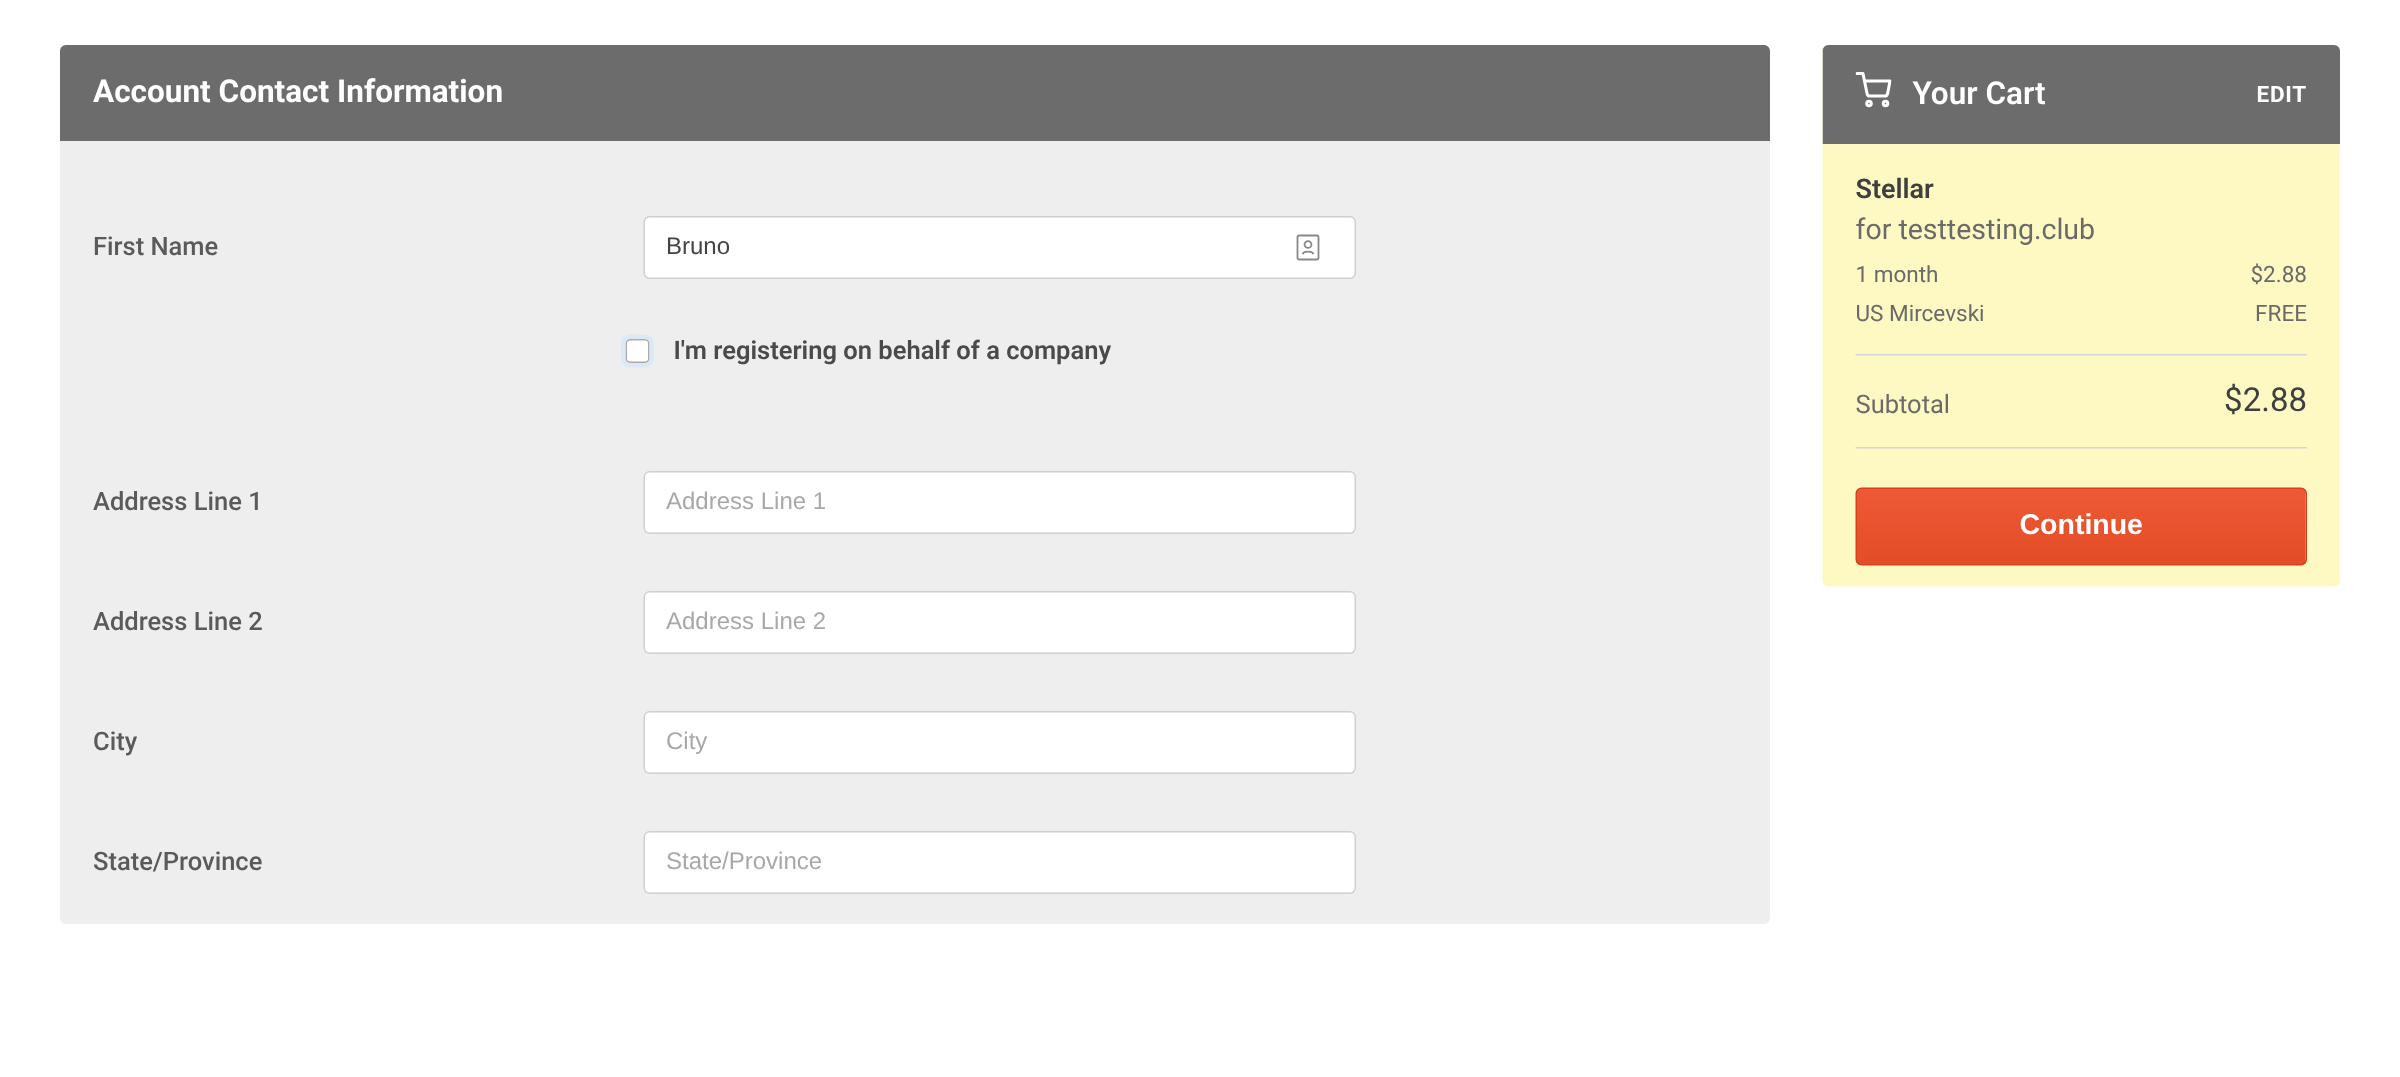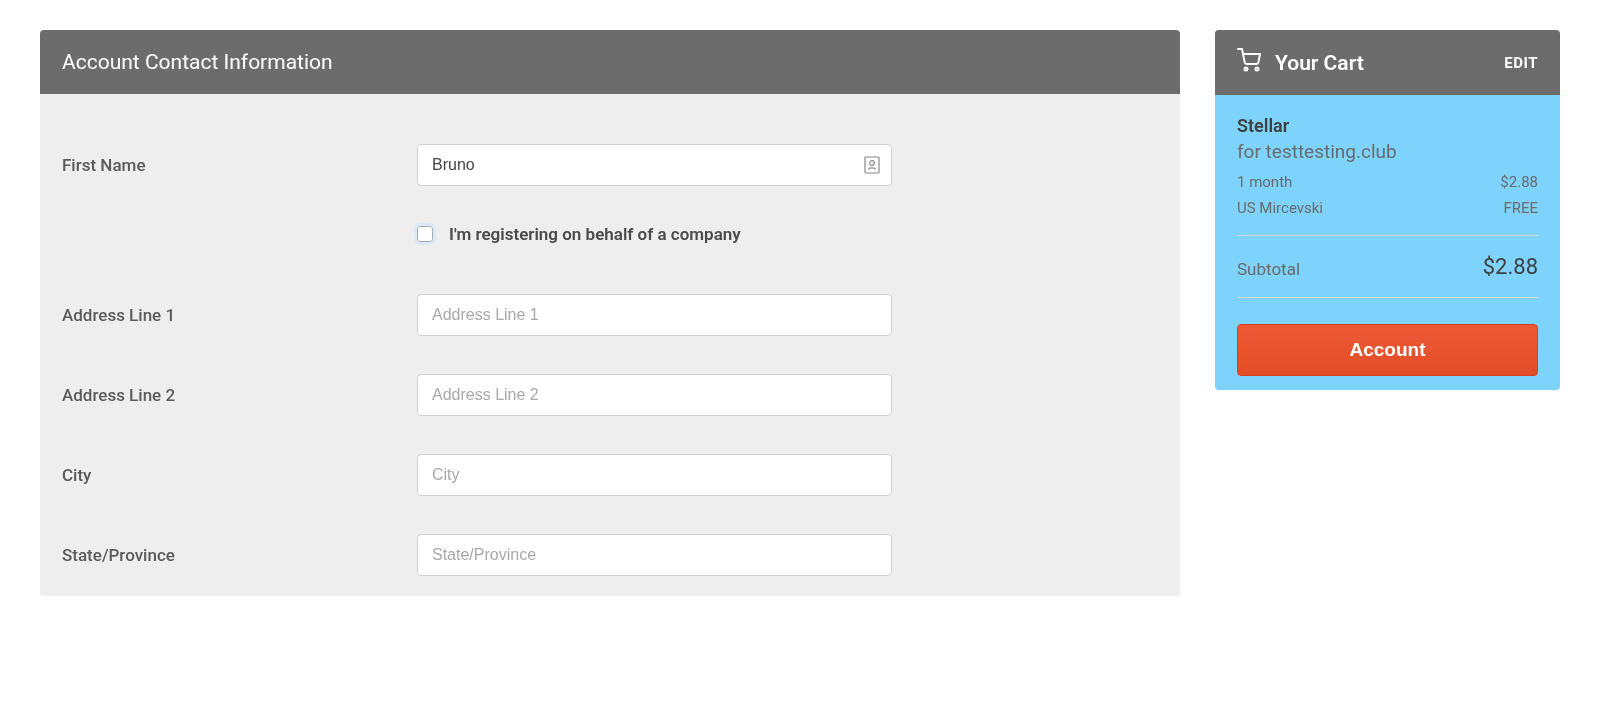--- a/index.html
+++ b/index.html
@@ -22,21 +22,21 @@
       flex: 1;
       background: #edeeed;
       border-radius: 4px;
       overflow: hidden;
     }
     .panel-header {
       background: #6c6c6c;
       color: #fff;
       padding: 20px 22px;
       font-size: 21px;
-      font-weight: 400;
+      font-weight: 700;
     }
     .form-body {
       padding: 50px 22px 20px 22px;
     }
     .form-row {
       display: flex;
       align-items: center;
       margin-bottom: 38px;
     }
     .form-label {
@@ -52,20 +52,21 @@
     .form-input {
       width: 100%;
       height: 42px;
       border: 1px solid #d0d0d0;
       border-radius: 4px;
       padding: 16px 14px;
       font-size: 16px;
       color: #444;
       background: #fff;
       outline: none;
+      margin-left: 12px;
     }
     .form-input::placeholder {
       color: #a8a8a8;
     }
     .autofill-icon {
       position: absolute;
       right: 12px;
       top: 50%;
       transform: translateY(-50%);
       width: 16px;
@@ -73,21 +74,21 @@
       pointer-events: none;
     }
     .autofill-icon svg {
       width: 100%;
       height: 100%;
     }
     .checkbox-row {
       display: flex;
       align-items: center;
       margin-left: 355px;
-      margin-bottom: 50px;
+      margin-bottom: 70px;
     }
     .checkbox-input {
       width: 16px;
       height: 16px;
       border: 1px solid #aaa;
       border-radius: 3px;
       background: #fff;
       margin-right: 16px;
       appearance: none;
       -webkit-appearance: none;
@@ -104,21 +105,21 @@
       color: #333;
     }
     .checkbox-label {
       color: #4a4a4a;
       font-size: 17px;
       font-weight: 600;
     }
     
     .cart-panel {
       width: 345px;
-      background: #7dd3fc;
+      background: #fef9c3;
       border-radius: 4px;
       overflow: hidden;
     }
     .cart-header {
       background: #6c6c6c;
       color: #fff;
       padding: 18px 22px;
       display: flex;
       align-items: center;
       justify-content: space-between;
@@ -277,16 +278,16 @@
       <div class="cart-line">
         <span>US Mircevski</span>
         <span>FREE</span>
       </div>
       <div class="cart-sep"></div>
       <div class="cart-subtotal">
         <span class="cart-subtotal-label">Subtotal</span>
         <span class="cart-subtotal-value">$2.88</span>
       </div>
       <div class="cart-sep"></div>
-      <button class="continue-btn">Account</button>
+      <button class="continue-btn">Continue</button>
     </div>
   </div>
 </div>
 
 </body></html>

